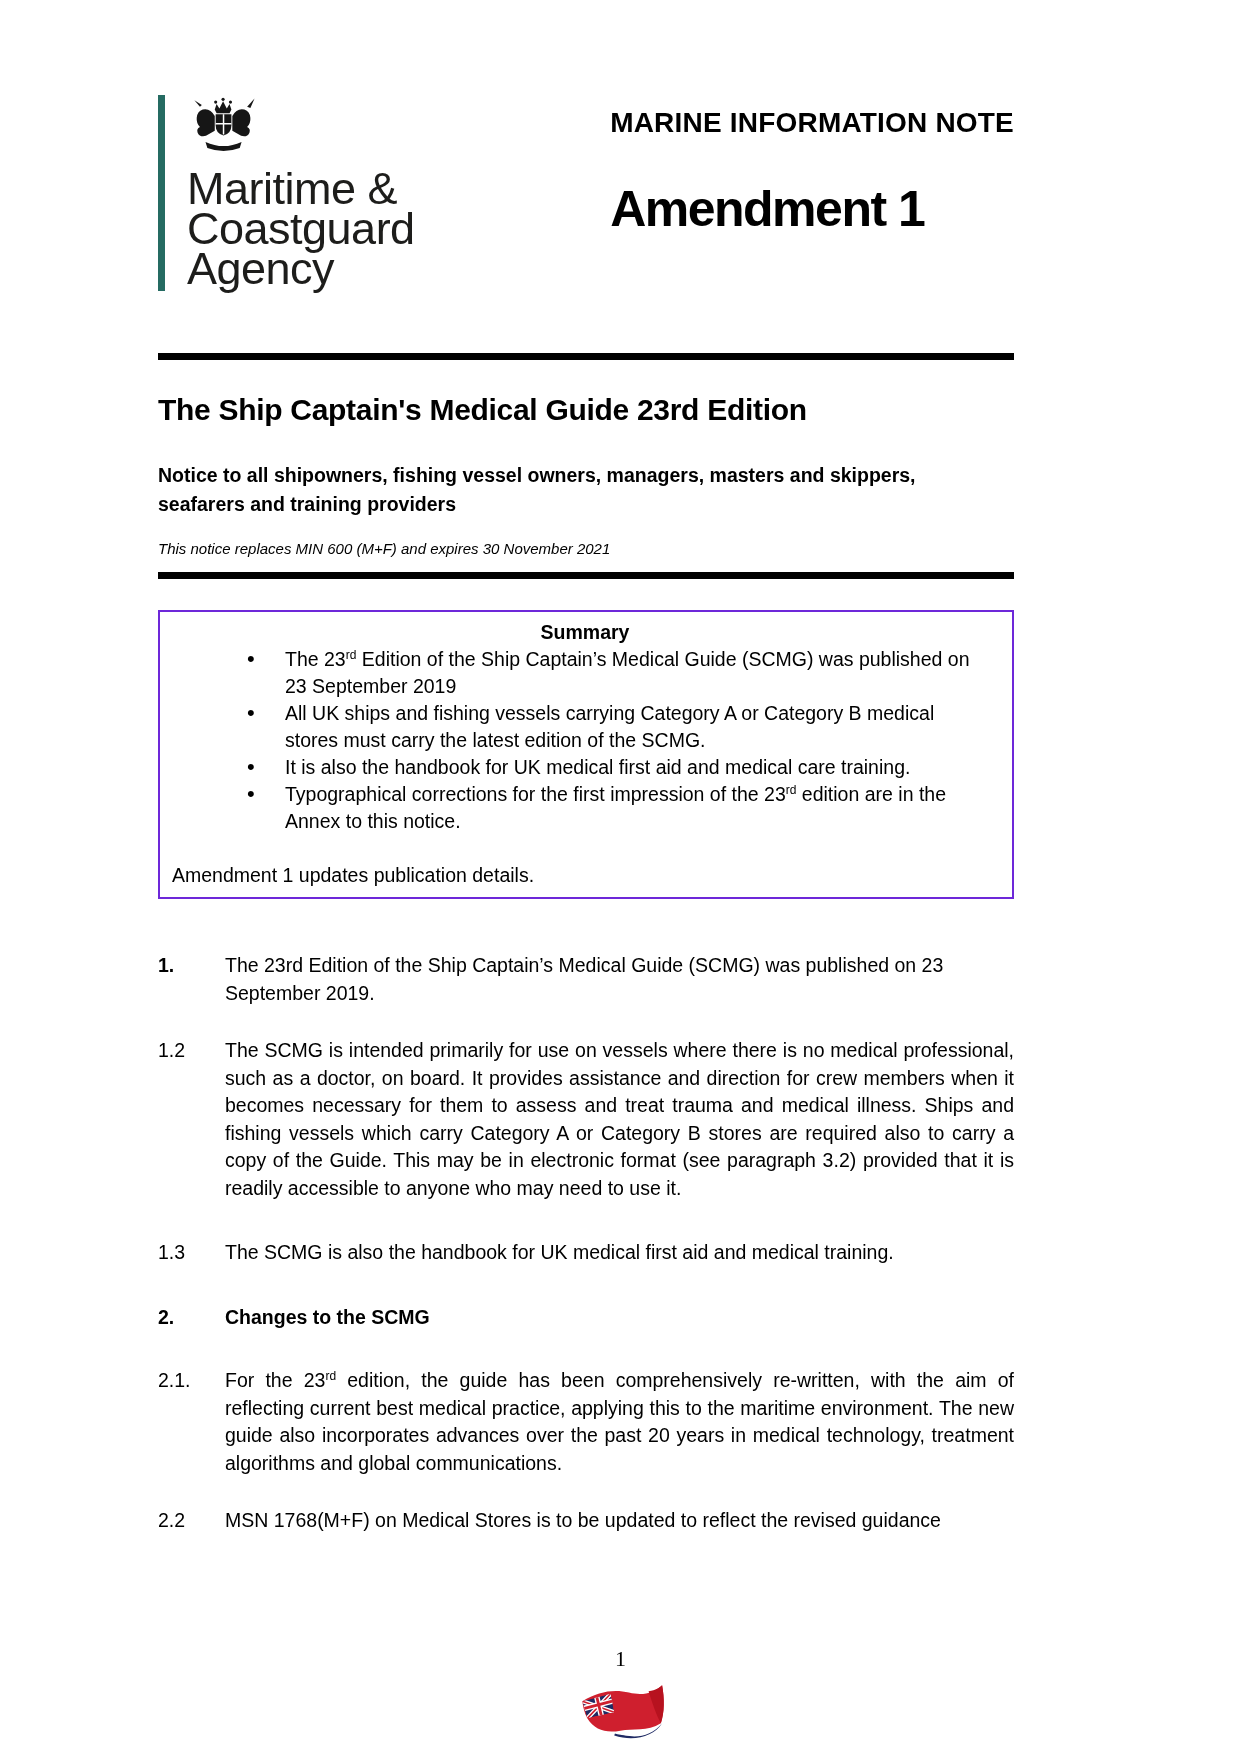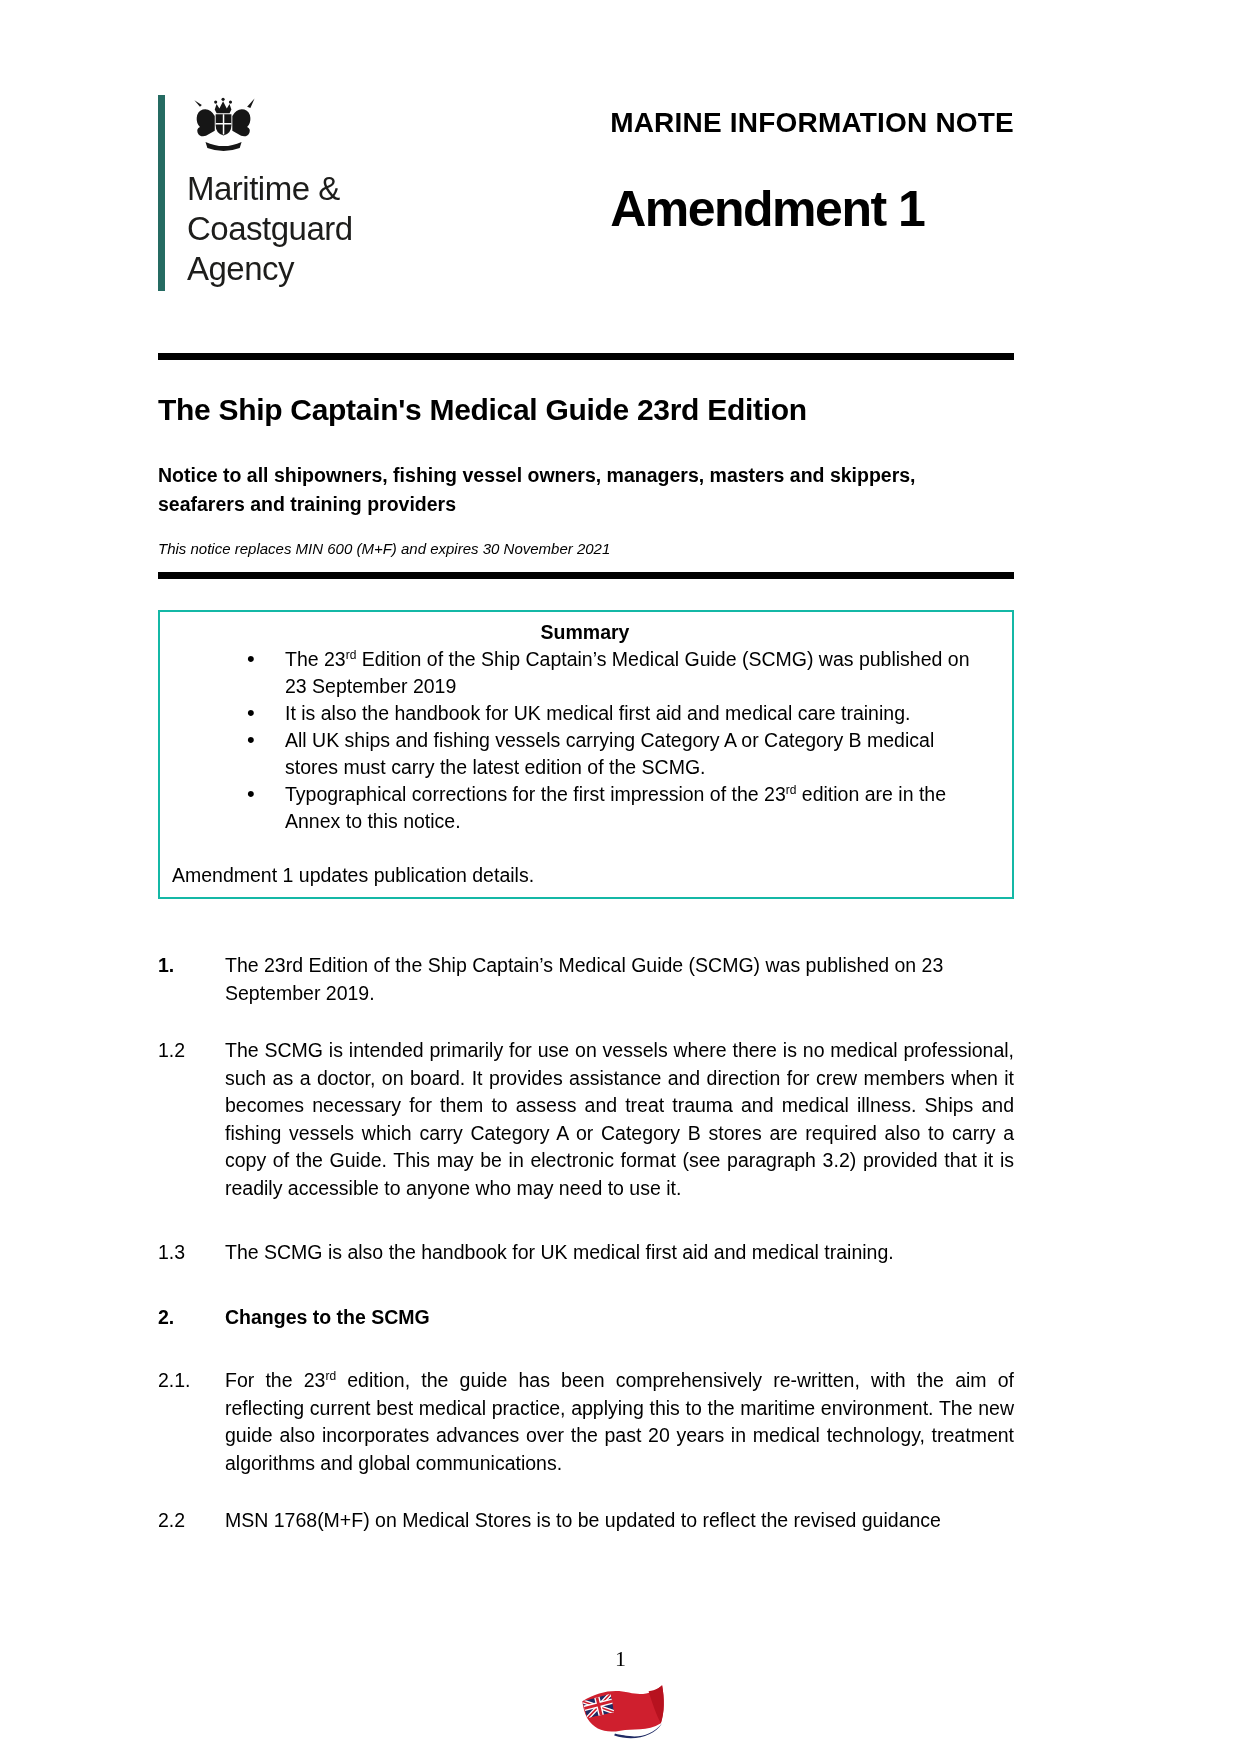--- a/index.html
+++ b/index.html
@@ -27,21 +27,21 @@
     justify-content: space-between;
     align-items: flex-start;
   }
   .logo-block {
     border-left: 7px solid #256b62;
     padding-left: 22px;
     min-height: 196px;
   }
   .crest { width: 74px; height: 66px; display: block; margin-bottom: 8px; }
   .agency-name {
-    font-size: 33px;
+    font-size: 45px;
     line-height: 40px;
     letter-spacing: -0.5px;
     color: #1d1d1b;
   }
   .doc-id-block { padding-top: 12px; }
   .doc-type {
     font-size: 28px;
     font-weight: bold;
     letter-spacing: 0.2px;
   }
@@ -74,21 +74,21 @@
     line-height: 29px;
   }
   .doc-replaces {
     margin-top: 21px;
     font-size: 15px;
     font-style: italic;
   }
   
   .summary-box {
     margin-top: 31px;
-    border: 2px solid #14b8a6;
+    border: 2px solid #6d28d9;
     padding: 7px 14px 8px 12px;
     font-size: 19.5px;
     line-height: 27px;
   }
   .summary-heading {
     text-align: center;
     font-weight: bold;
   }
   .summary-list { list-style: none; padding-left: 113px; }
   .summary-list li { position: relative; padding-right: 10px; }
@@ -168,22 +168,22 @@
       <div>seafarers and training providers</div>
     </div>
     <div class="doc-replaces">This notice replaces MIN 600 (M+F) and expires 30 November 2021</div>
 
     <div class="double-rule rule-2"></div>
 
     <div class="summary-box">
       <div class="summary-heading">Summary</div>
       <ul class="summary-list">
         <li><span>The 23</span><sup>rd</sup><span> Edition of the Ship Captain’s Medical Guide (SCMG) was published on 23 September 2019</span></li>
+        <li><span>All UK ships and fishing vessels carrying Category A or Category B medical stores must carry the latest edition of the SCMG.</span><sup></sup><span></span></li>
         <li><span>It is also the handbook for UK medical first aid and medical care training.</span><sup></sup><span></span></li>
-        <li><span>All UK ships and fishing vessels carrying Category A or Category B medical stores must carry the latest edition of the SCMG.</span><sup></sup><span></span></li>
         <li><span>Typographical corrections for the first impression of the 23</span><sup>rd</sup><span> edition are in the Annex to this notice.</span></li>
       </ul>
       <div class="amendment-note">Amendment 1 updates publication details.</div>
     </div>
 
     <div class="paragraphs">
 
       <div class="para">
         <div class="para-num bold">1.</div>
         <div class="para-text">The 23rd Edition of the Ship Captain’s Medical Guide (SCMG) was published on 23 September 2019.</div>

